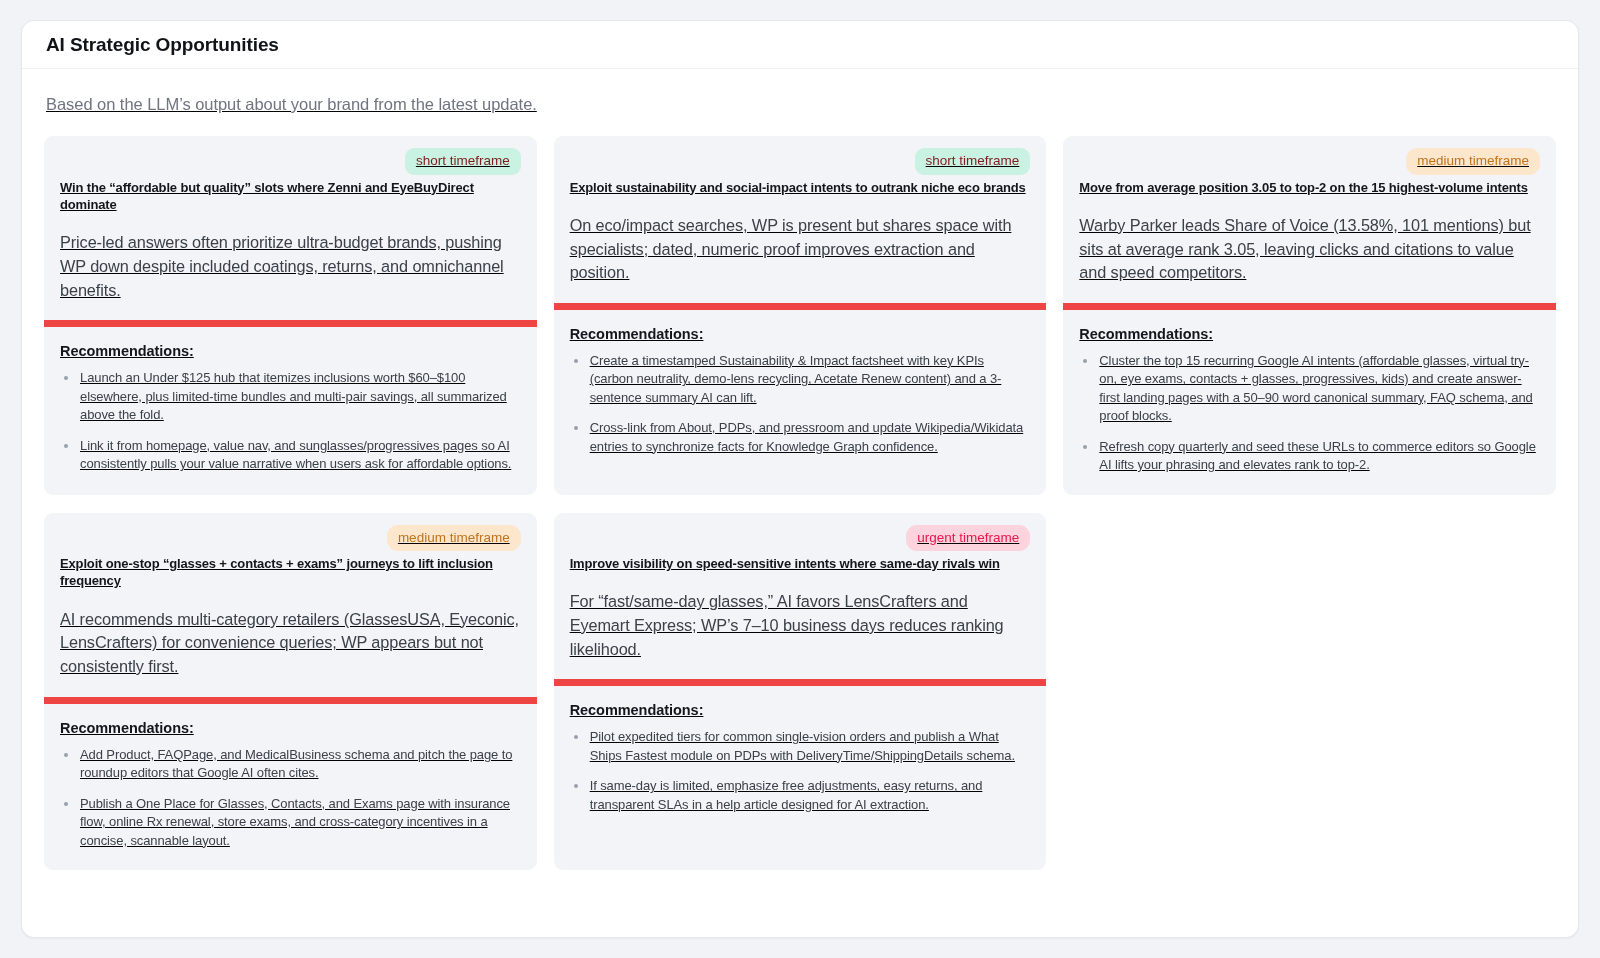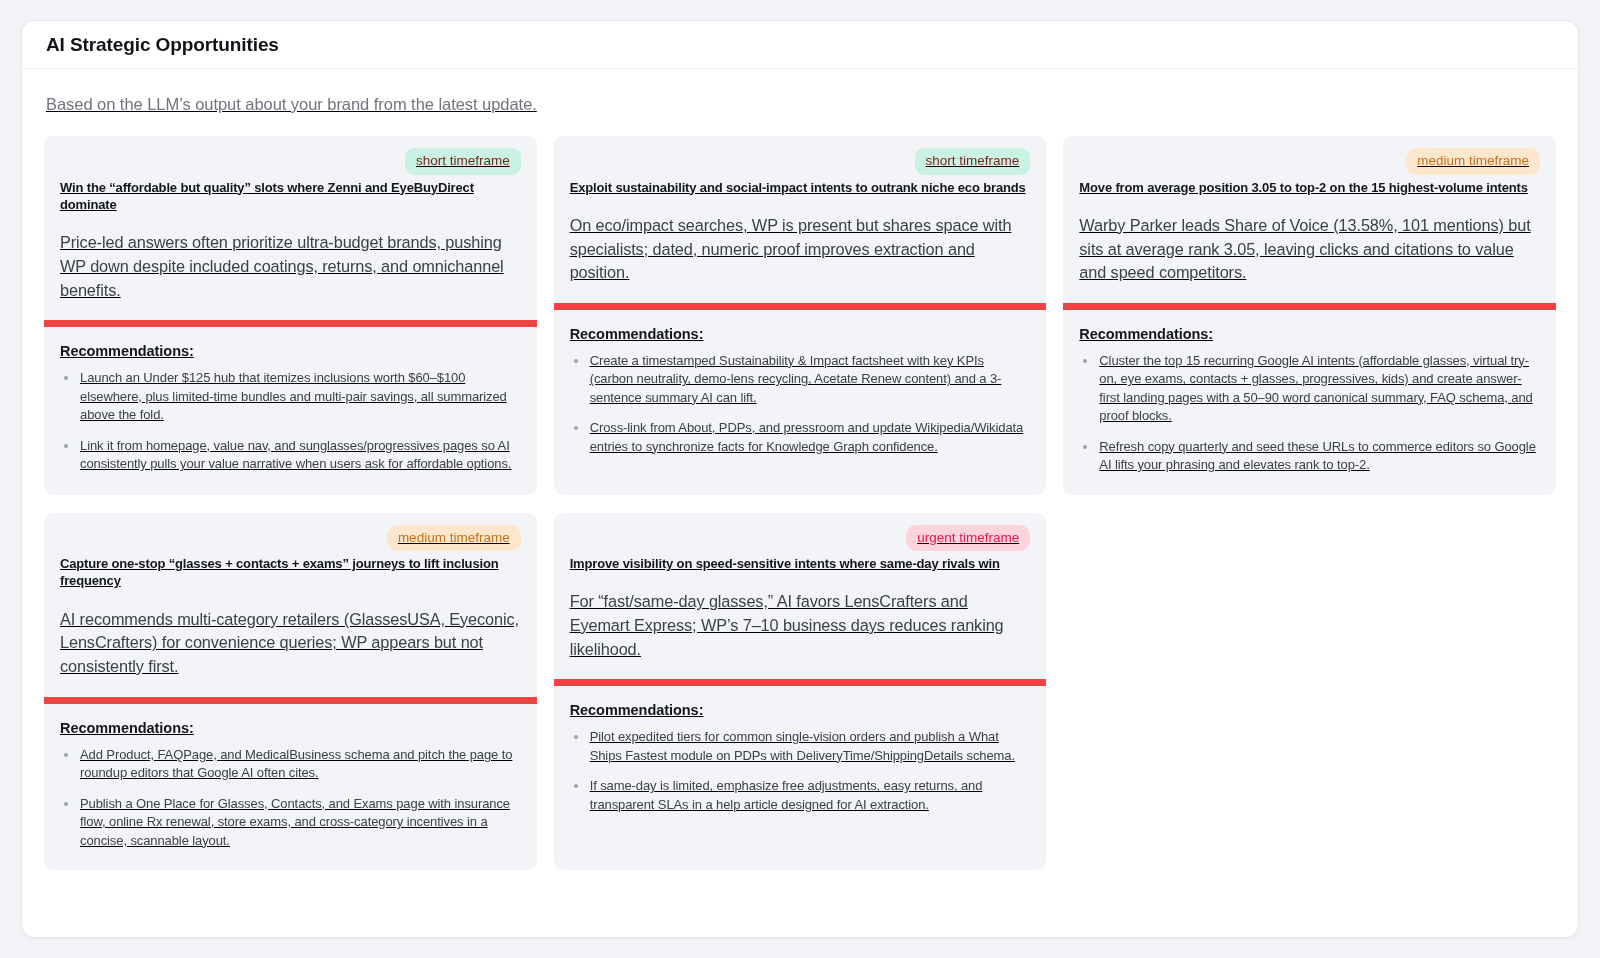--- a/index.html
+++ b/index.html
@@ -207,21 +207,21 @@
                 <li class="rec-item"><span class="dot"></span><span>Cluster the top 15 recurring Google AI intents (affordable glasses, virtual try-on, eye exams, contacts + glasses, progressives, kids) and create answer-first landing pages with a 50–90 word canonical summary, FAQ schema, and proof blocks.</span></li>
                 <li class="rec-item"><span class="dot"></span><span>Refresh copy quarterly and seed these URLs to commerce editors so Google AI lifts your phrasing and elevates rank to top-2.</span></li>
               </ul>
             </div>
           </div>
           <div class="opp-card">
             <div class="card-top">
               <div class="badge-row">
                 <span class="badge medium">medium timeframe</span>
               </div>
-              <div class="card-title">Capture one-stop “glasses + contacts + exams” journeys to lift inclusion frequency</div>
+              <div class="card-title">Exploit one-stop “glasses + contacts + exams” journeys to lift inclusion frequency</div>
               <div class="card-desc">AI recommends multi-category retailers (GlassesUSA, Eyeconic, LensCrafters) for convenience queries; WP appears but not consistently first.</div>
             </div>
             <div class="card-bottom">
               <div class="rec-label">Recommendations:</div>
               <ul class="rec-list">
                 <li class="rec-item"><span class="dot"></span><span>Add Product, FAQPage, and MedicalBusiness schema and pitch the page to roundup editors that Google AI often cites.</span></li>
                 <li class="rec-item"><span class="dot"></span><span>Publish a One Place for Glasses, Contacts, and Exams page with insurance flow, online Rx renewal, store exams, and cross-category incentives in a concise, scannable layout.</span></li>
               </ul>
             </div>
           </div>

